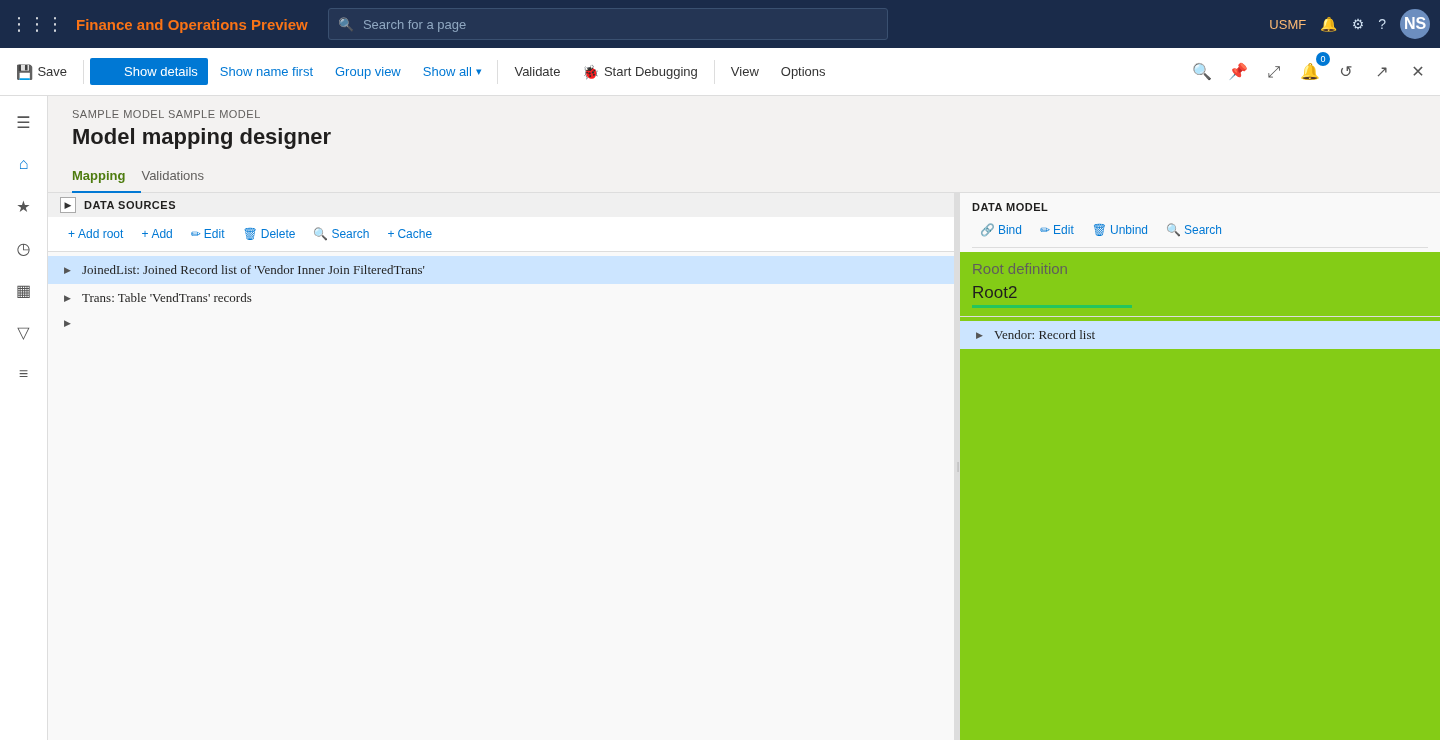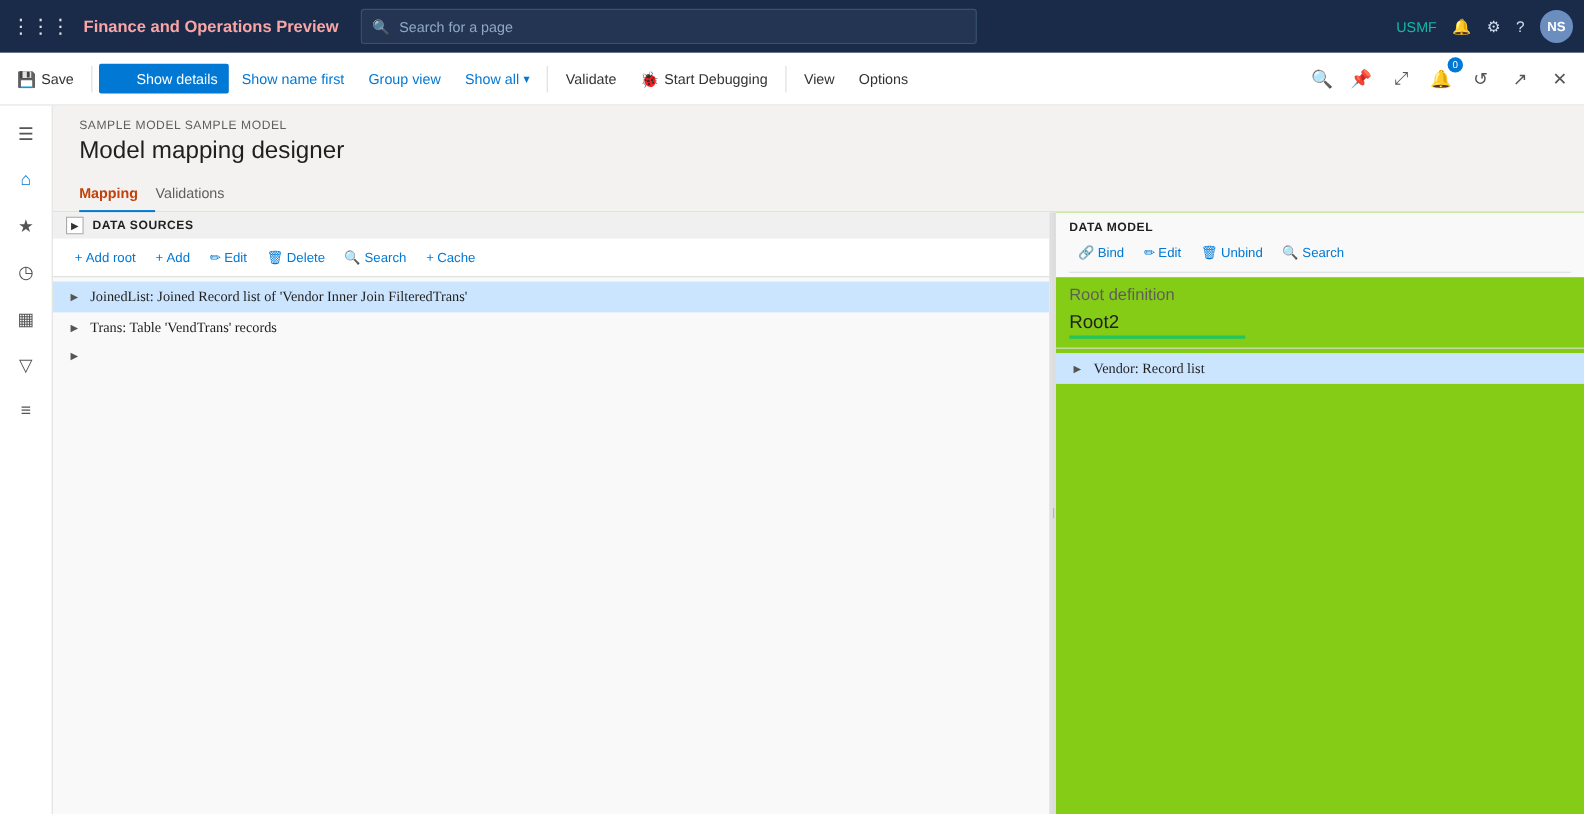--- a/index.html
+++ b/index.html
@@ -9,21 +9,21 @@
     .top-nav {
       background: #1a2b4a;
       height: 48px;
       display: flex;
       align-items: center;
       padding: 0 10px;
       gap: 8px;
       color: #fff;
     }
     .top-nav .app-grid-icon { font-size: 18px; cursor: pointer; opacity: 0.85; margin-right: 4px; }
-    .top-nav .app-title { font-size: 15px; font-weight: 600; color: #fca5a5; white-space: nowrap; margin-right: 12px; }
+    .top-nav .app-title { font-size: 15px; font-weight: 600; color: #f97316; white-space: nowrap; margin-right: 12px; }
     .top-nav .search-bar {
       flex: 1;
       max-width: 560px;
       background: #243554;
       border: 1px solid #3a5070;
       border-radius: 3px;
       display: flex;
       align-items: center;
       padding: 0 10px;
       height: 32px;
@@ -32,26 +32,26 @@
     }
     .top-nav .search-bar span { font-size: 13px; opacity: 0.8; }
     .top-nav .right-icons {
       margin-left: auto;
       display: flex;
       align-items: center;
       gap: 14px;
       color: #cde;
       font-size: 14px;
     }
-    .top-nav .right-icons .usmf-label { font-size: 13px; color: #14b8a6; }
+    .top-nav .right-icons .usmf-label { font-size: 13px; color: #fdba74; }
     .top-nav .right-icons .avatar {
       width: 30px; height: 30px; border-radius: 50%;
       background: #6c8ebf; color: #fff;
       display: flex; align-items: center; justify-content: center;
-      font-size: 12px; font-weight: 700;
+      font-size: 16px; font-weight: 700;
     }
 
     
     .toolbar {
       background: #fff;
       border-bottom: 1px solid #ddd;
       height: 48px;
       display: flex;
       align-items: center;
       padding: 0 6px;
@@ -128,21 +128,21 @@
     }
     .breadcrumb {
       font-size: 11px;
       color: #605e5c;
       text-transform: uppercase;
       letter-spacing: 0.5px;
       margin-bottom: 4px;
     }
     .page-title {
       font-size: 22px;
-      font-weight: 400;
+      font-weight: 700;
       color: #201f1e;
       margin-bottom: 10px;
     }
 
     
     .tabs {
       display: flex;
       gap: 0;
       border-bottom: 1px solid #ddd;
       padding: 0 24px;
@@ -150,21 +150,21 @@
     }
     .tab-item {
       padding: 8px 16px 8px 0;
       font-size: 13px;
       color: #605e5c;
       cursor: pointer;
       border-bottom: 2px solid transparent;
       margin-bottom: -1px;
     }
     .tab-item.active {
-      color: #c2410c;
+      color: #4d7c0f;
       border-bottom-color: #0078d4;
       font-weight: 600;
     }
 
     
     .designer-area {
       display: flex;
       flex: 1;
       overflow: hidden;
       padding: 0;

